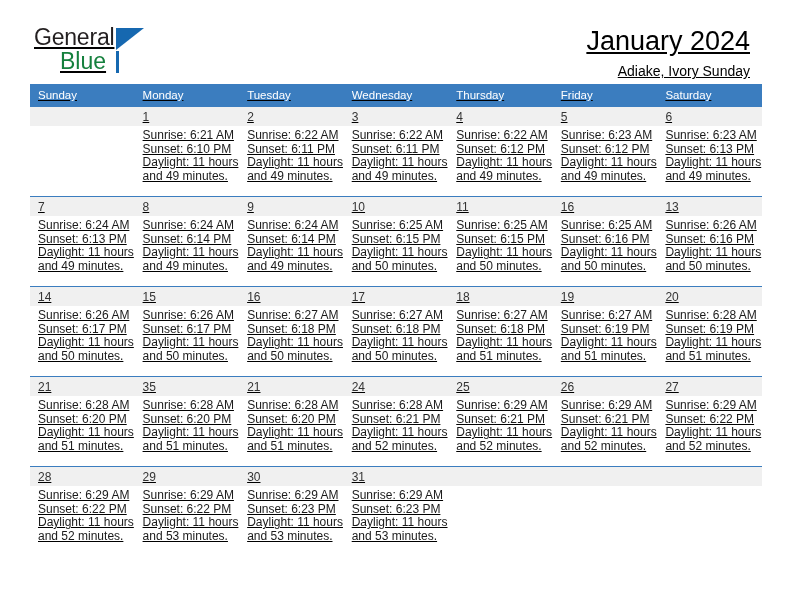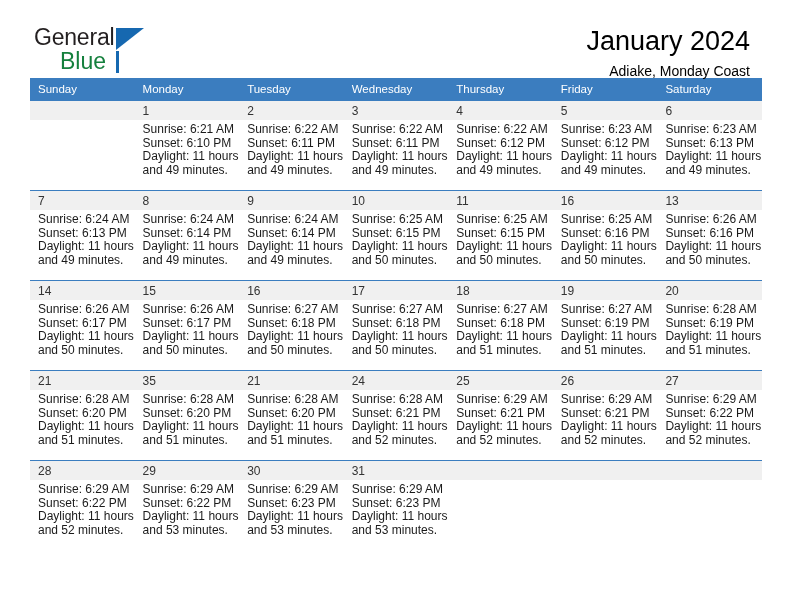--- a/index.html
+++ b/index.html
@@ -12,20 +12,21 @@
     height: 612px;
     font-family: "Liberation Sans", sans-serif;
     color: #000000;
     overflow: hidden;
   }
   .page {
     position: relative;
     width: 784px;
     height: 612px;
     box-sizing: border-box;
+    text-decoration: underline;
   }
 
   
   .header {
     display: flex;
     align-items: flex-start;
     justify-content: space-between;
     padding: 26px 34px 0 34px;
     box-sizing: border-box;
     height: 78px;
@@ -81,20 +82,21 @@
     font-size: 14px;
     color: #000000;
     margin: 6px 0 0 0;
     font-weight: normal;
   }
 
   
   .cal-wrap {
     padding: 0 30px;
     box-sizing: border-box;
+    margin-top: 6px;
   }
   table.calendar {
     width: 732px;
     border-collapse: collapse;
     table-layout: fixed;
   }
   table.calendar th {
     background: #3b7dbf;
     color: #ffffff;
     font-size: 11.5px;
@@ -143,21 +145,21 @@
 
   <div class="header">
     <div class="logo">
       <span class="logo-general">General</span>
       <span class="logo-blue">Blue</span>
       <span class="logo-triangle"></span>
       <span class="logo-bar"></span>
     </div>
     <div class="titles">
       <h1 class="cal-title">January 2024</h1>
-      <div class="cal-subtitle">Adiake, Monday Coast</div>
+      <div class="cal-subtitle">Adiake, Ivory Sunday</div>
     </div>
   </div>
 
   <div class="cal-wrap">
     <table class="calendar">
       <thead>
         <tr>
           <th>Sunday</th>
           <th>Monday</th>
           <th>Tuesday</th>

